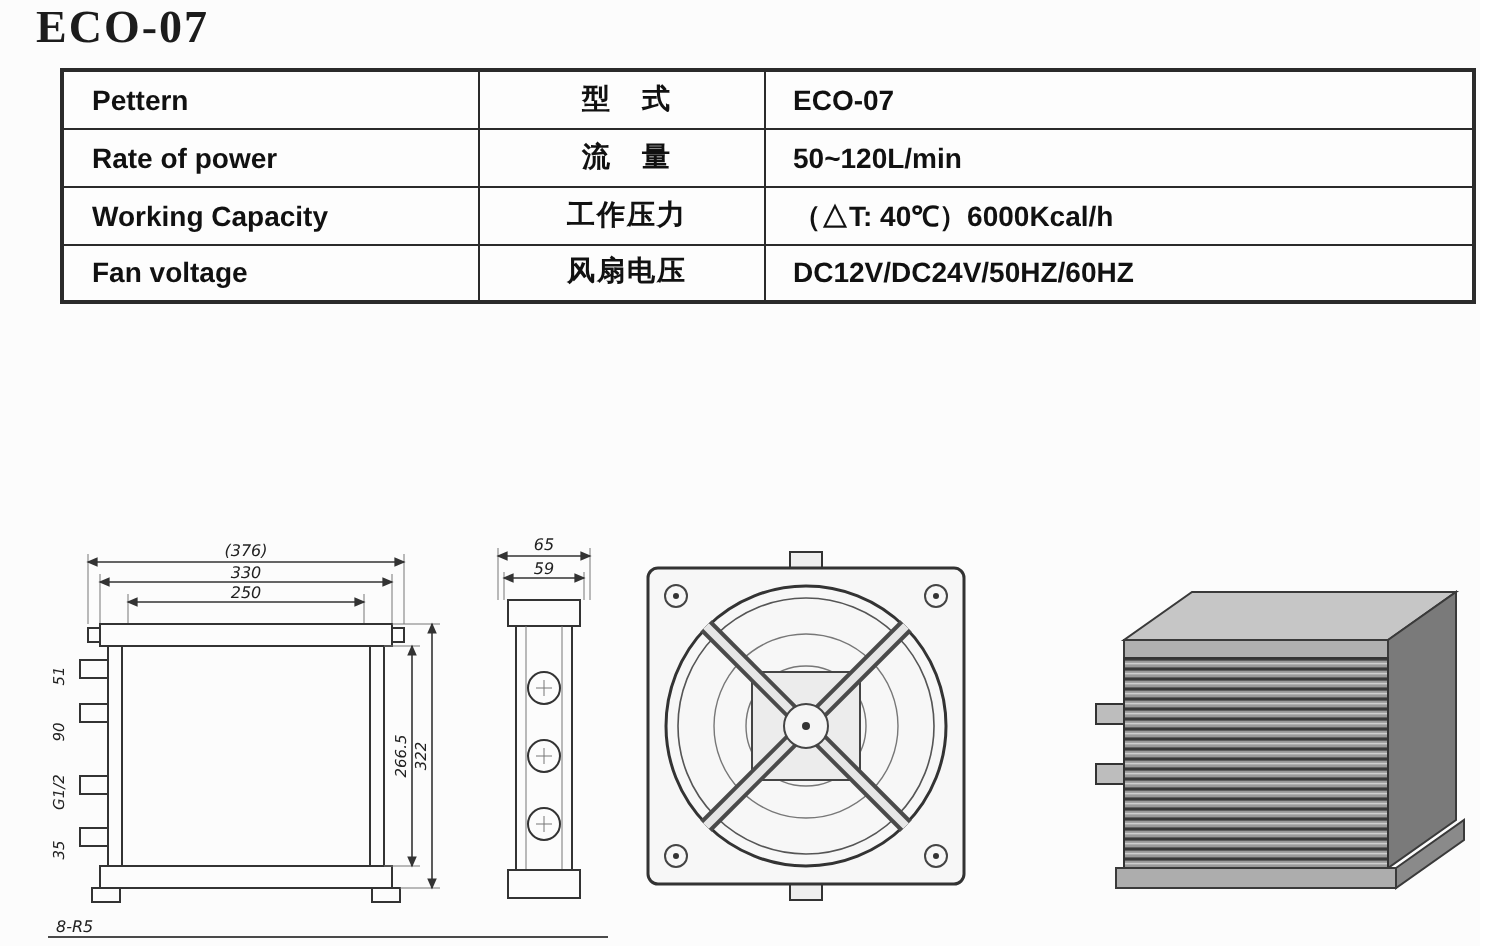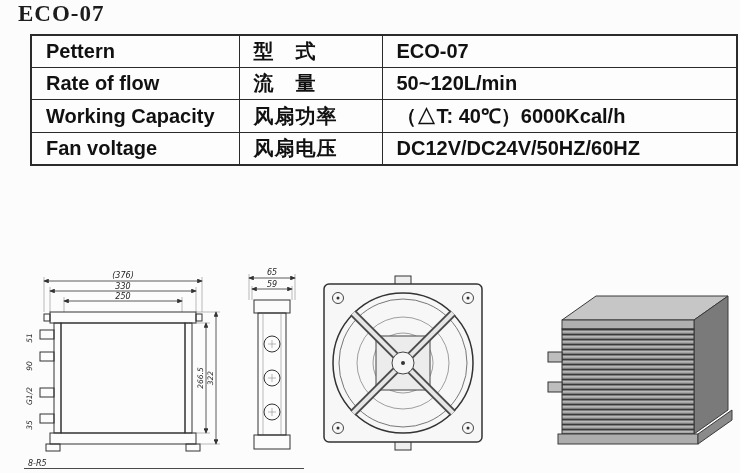--- a/index.html
+++ b/index.html
@@ -6,24 +6,24 @@
   html,body { background:#ffffff; }
   body { width:750px; height:473px; font-family:"Liberation Sans", sans-serif; }
   .page { position:relative; width:740px; height:473px; background:#fcfcfc; overflow:hidden; }
 
   .title { position:absolute; left:18px; top:1px; font-family:"Liberation Serif", serif;
            font-weight:700; font-size:23px; letter-spacing:1px; color:#1c1c1c; }
 
   table.spec { position:absolute; left:30px; top:34px; width:706px;
                border-collapse:collapse; table-layout:fixed;
                border:2px solid #2b2b2b; background:#fdfdfd; }
-  table.spec td { border:1px solid #2b2b2b; font-weight:700; font-size:20px;
+  table.spec td { border:1px solid #2b2b2b; font-weight:700; font-size:14px;
                   color:#111; height:29px; vertical-align:middle;
                   padding:2px 8px 2px 14px; white-space:nowrap; overflow:hidden; }
-  td.c-cn { letter-spacing:1px; }
+  td.c-cn { letter-spacing:1px;text-align:center; }
 
   .drw { position:absolute; }
   .dim { font:italic 8px "DejaVu Sans", sans-serif; fill:#222; }
   .dim-sm { font:italic 7.5px "DejaVu Sans", sans-serif; fill:#222; }
   .dl { stroke:#333; stroke-width:0.8; }
   .ext { stroke:#777; stroke-width:0.5; }
   .ol { stroke:#333; stroke-width:1; fill:none; }
 
   .baseline { position:absolute; left:24px; top:468px; width:280px; height:1px; background:#4a4a4a; }
 </style>
@@ -40,27 +40,27 @@
         <col style="width:143px">
         <col style="width:355px">
       </colgroup>
     <tbody>
       <tr>
         <td class="c-en">Pettern</td>
         <td class="c-cn">型　式</td>
         <td class="c-val">ECO-07</td>
       </tr>
       <tr>
-        <td class="c-en">Rate of flow</td>
+        <td class="c-en">Rate of power</td>
         <td class="c-cn">流　量</td>
         <td class="c-val">50~120L/min</td>
       </tr>
       <tr>
         <td class="c-en">Working Capacity</td>
-        <td class="c-cn">风扇功率</td>
+        <td class="c-cn">工作压力</td>
         <td class="c-val">（△T: 40℃）6000Kcal/h</td>
       </tr>
       <tr>
         <td class="c-en">Fan voltage</td>
         <td class="c-cn">风扇电压</td>
         <td class="c-val">DC12V/DC24V/50HZ/60HZ</td>
       </tr>
     </tbody>
   </table>
 

